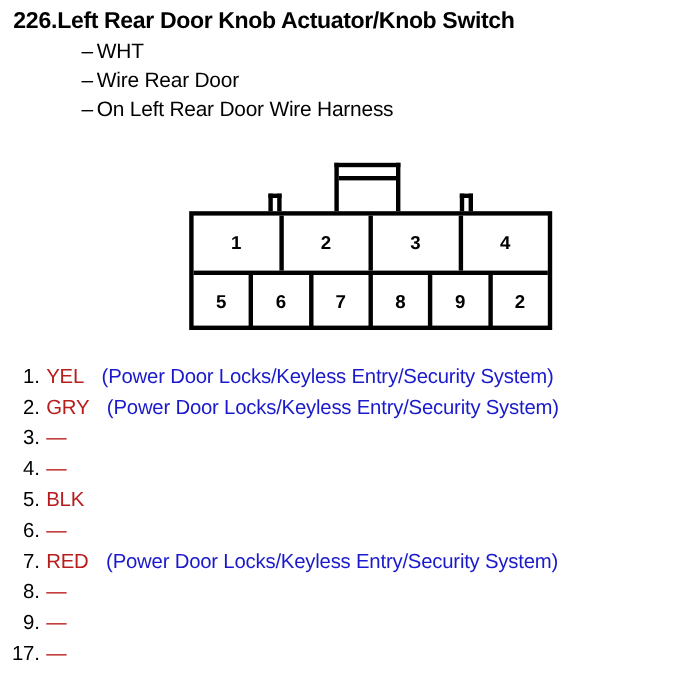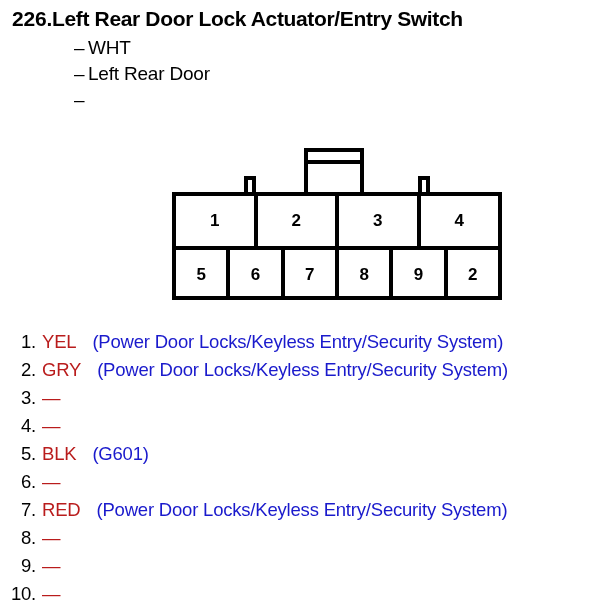--- a/index.html
+++ b/index.html
@@ -172,33 +172,34 @@
   .pin-circuit:empty {
     margin-left: 0;
   }
 </style>
 </head>
 <body>
 
 <div class="header">
   <div class="title-row">
     <span class="title-num">226.</span>
-    <span class="title-text">Left Rear Door Lock Actuator/Entry Switch</span>
+    <span class="title-text">Left Rear Door Knob Actuator/Knob Switch</span>
   </div>
   <div class="subitems">
     <div class="subitem">
       <span class="subitem-dash">–</span>
       <span class="subitem-text">WHT</span>
     </div>
     <div class="subitem">
       <span class="subitem-dash">–</span>
-      <span class="subitem-text">Left Rear Door</span>
+      <span class="subitem-text">Wire Rear Door</span>
     </div>
     <div class="subitem">
       <span class="subitem-dash">–</span>
+      <span class="subitem-text">On Left Rear Door Wire Harness</span>
     </div>
   </div>
 </div>
 
 <div class="connector">
   <div class="latch-center">
     <div class="latch-center-bar"></div>
   </div>
   <div class="latch-small left"></div>
   <div class="latch-small right"></div>
@@ -238,21 +239,20 @@
     <span class="pin-circuit"></span>
   </div>
   <div class="pin-row">
     <span class="pin-index">4.</span>
     <span class="pin-color">—</span>
     <span class="pin-circuit"></span>
   </div>
   <div class="pin-row">
     <span class="pin-index">5.</span>
     <span class="pin-color">BLK</span>
-    <span class="pin-circuit">(G601)</span>
   </div>
   <div class="pin-row">
     <span class="pin-index">6.</span>
     <span class="pin-color">—</span>
     <span class="pin-circuit"></span>
   </div>
   <div class="pin-row">
     <span class="pin-index">7.</span>
     <span class="pin-color">RED</span>
     <span class="pin-circuit">(Power Door Locks/Keyless Entry/Security System)</span>
@@ -261,17 +261,17 @@
     <span class="pin-index">8.</span>
     <span class="pin-color">—</span>
     <span class="pin-circuit"></span>
   </div>
   <div class="pin-row">
     <span class="pin-index">9.</span>
     <span class="pin-color">—</span>
     <span class="pin-circuit"></span>
   </div>
   <div class="pin-row">
-    <span class="pin-index">10.</span>
+    <span class="pin-index">17.</span>
     <span class="pin-color">—</span>
     <span class="pin-circuit"></span>
   </div>
 </div>
 
 </body></html>

